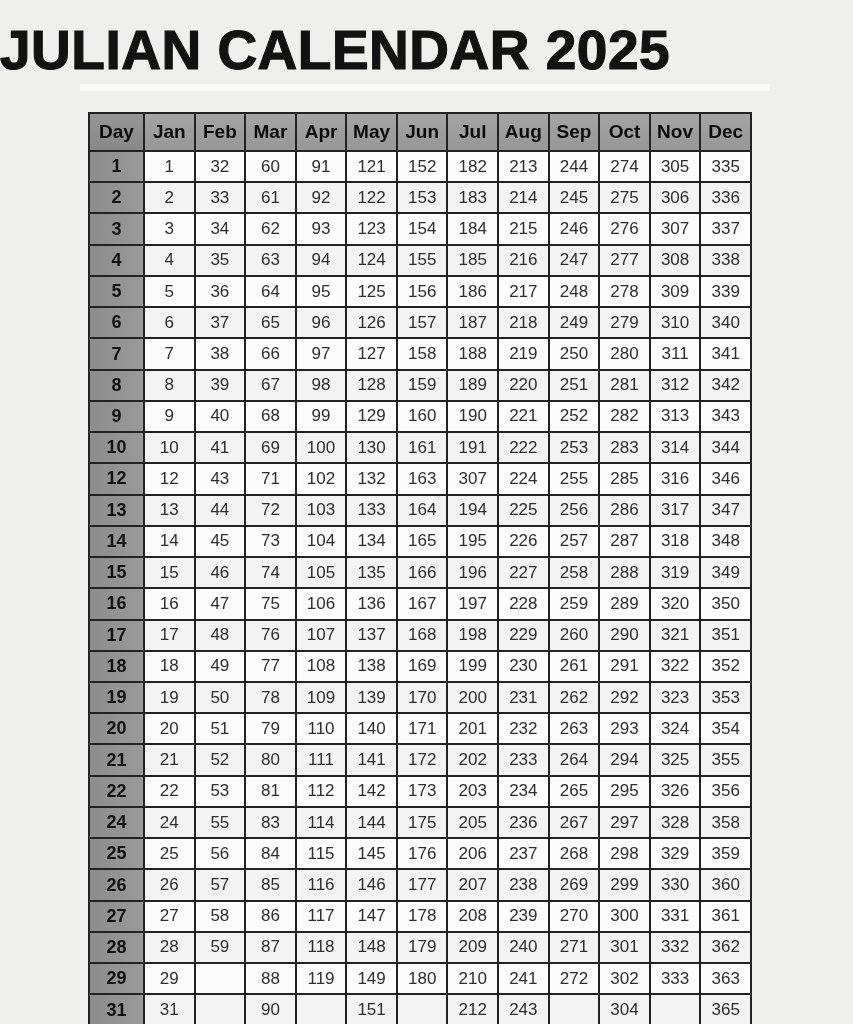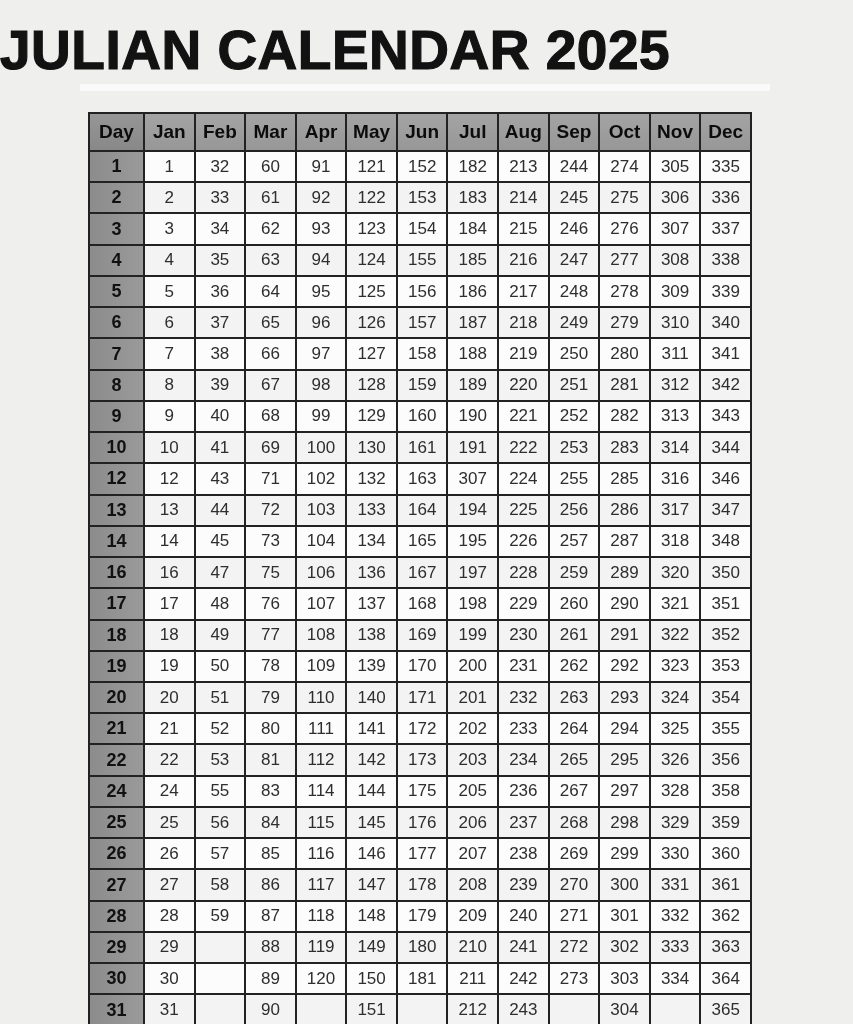--- a/index.html
+++ b/index.html
@@ -307,20 +307,35 @@
           <td class="value-cell">134</td>
           <td class="value-cell">165</td>
           <td class="value-cell">195</td>
           <td class="value-cell">226</td>
           <td class="value-cell">257</td>
           <td class="value-cell">287</td>
           <td class="value-cell">318</td>
           <td class="value-cell">348</td>
         </tr>
         <tr>
+          <th class="day-cell">15</th>
+          <td class="value-cell">15</td>
+          <td class="value-cell">46</td>
+          <td class="value-cell">74</td>
+          <td class="value-cell">105</td>
+          <td class="value-cell">135</td>
+          <td class="value-cell">166</td>
+          <td class="value-cell">196</td>
+          <td class="value-cell">227</td>
+          <td class="value-cell">258</td>
+          <td class="value-cell">288</td>
+          <td class="value-cell">319</td>
+          <td class="value-cell">349</td>
+        </tr>
+        <tr>
           <th class="day-cell">16</th>
           <td class="value-cell">16</td>
           <td class="value-cell">47</td>
           <td class="value-cell">75</td>
           <td class="value-cell">106</td>
           <td class="value-cell">136</td>
           <td class="value-cell">167</td>
           <td class="value-cell">197</td>
           <td class="value-cell">228</td>
           <td class="value-cell">259</td>
@@ -502,35 +517,20 @@
           <td class="value-cell">149</td>
           <td class="value-cell">180</td>
           <td class="value-cell">210</td>
           <td class="value-cell">241</td>
           <td class="value-cell">272</td>
           <td class="value-cell">302</td>
           <td class="value-cell">333</td>
           <td class="value-cell">363</td>
         </tr>
         <tr>
-          <th class="day-cell">30</th>
-          <td class="value-cell">30</td>
-          <td class="value-cell"></td>
-          <td class="value-cell">89</td>
-          <td class="value-cell">120</td>
-          <td class="value-cell">150</td>
-          <td class="value-cell">181</td>
-          <td class="value-cell">211</td>
-          <td class="value-cell">242</td>
-          <td class="value-cell">273</td>
-          <td class="value-cell">303</td>
-          <td class="value-cell">334</td>
-          <td class="value-cell">364</td>
-        </tr>
-        <tr>
           <th class="day-cell">31</th>
           <td class="value-cell">31</td>
           <td class="value-cell"></td>
           <td class="value-cell">90</td>
           <td class="value-cell"></td>
           <td class="value-cell">151</td>
           <td class="value-cell"></td>
           <td class="value-cell">212</td>
           <td class="value-cell">243</td>
           <td class="value-cell"></td>

